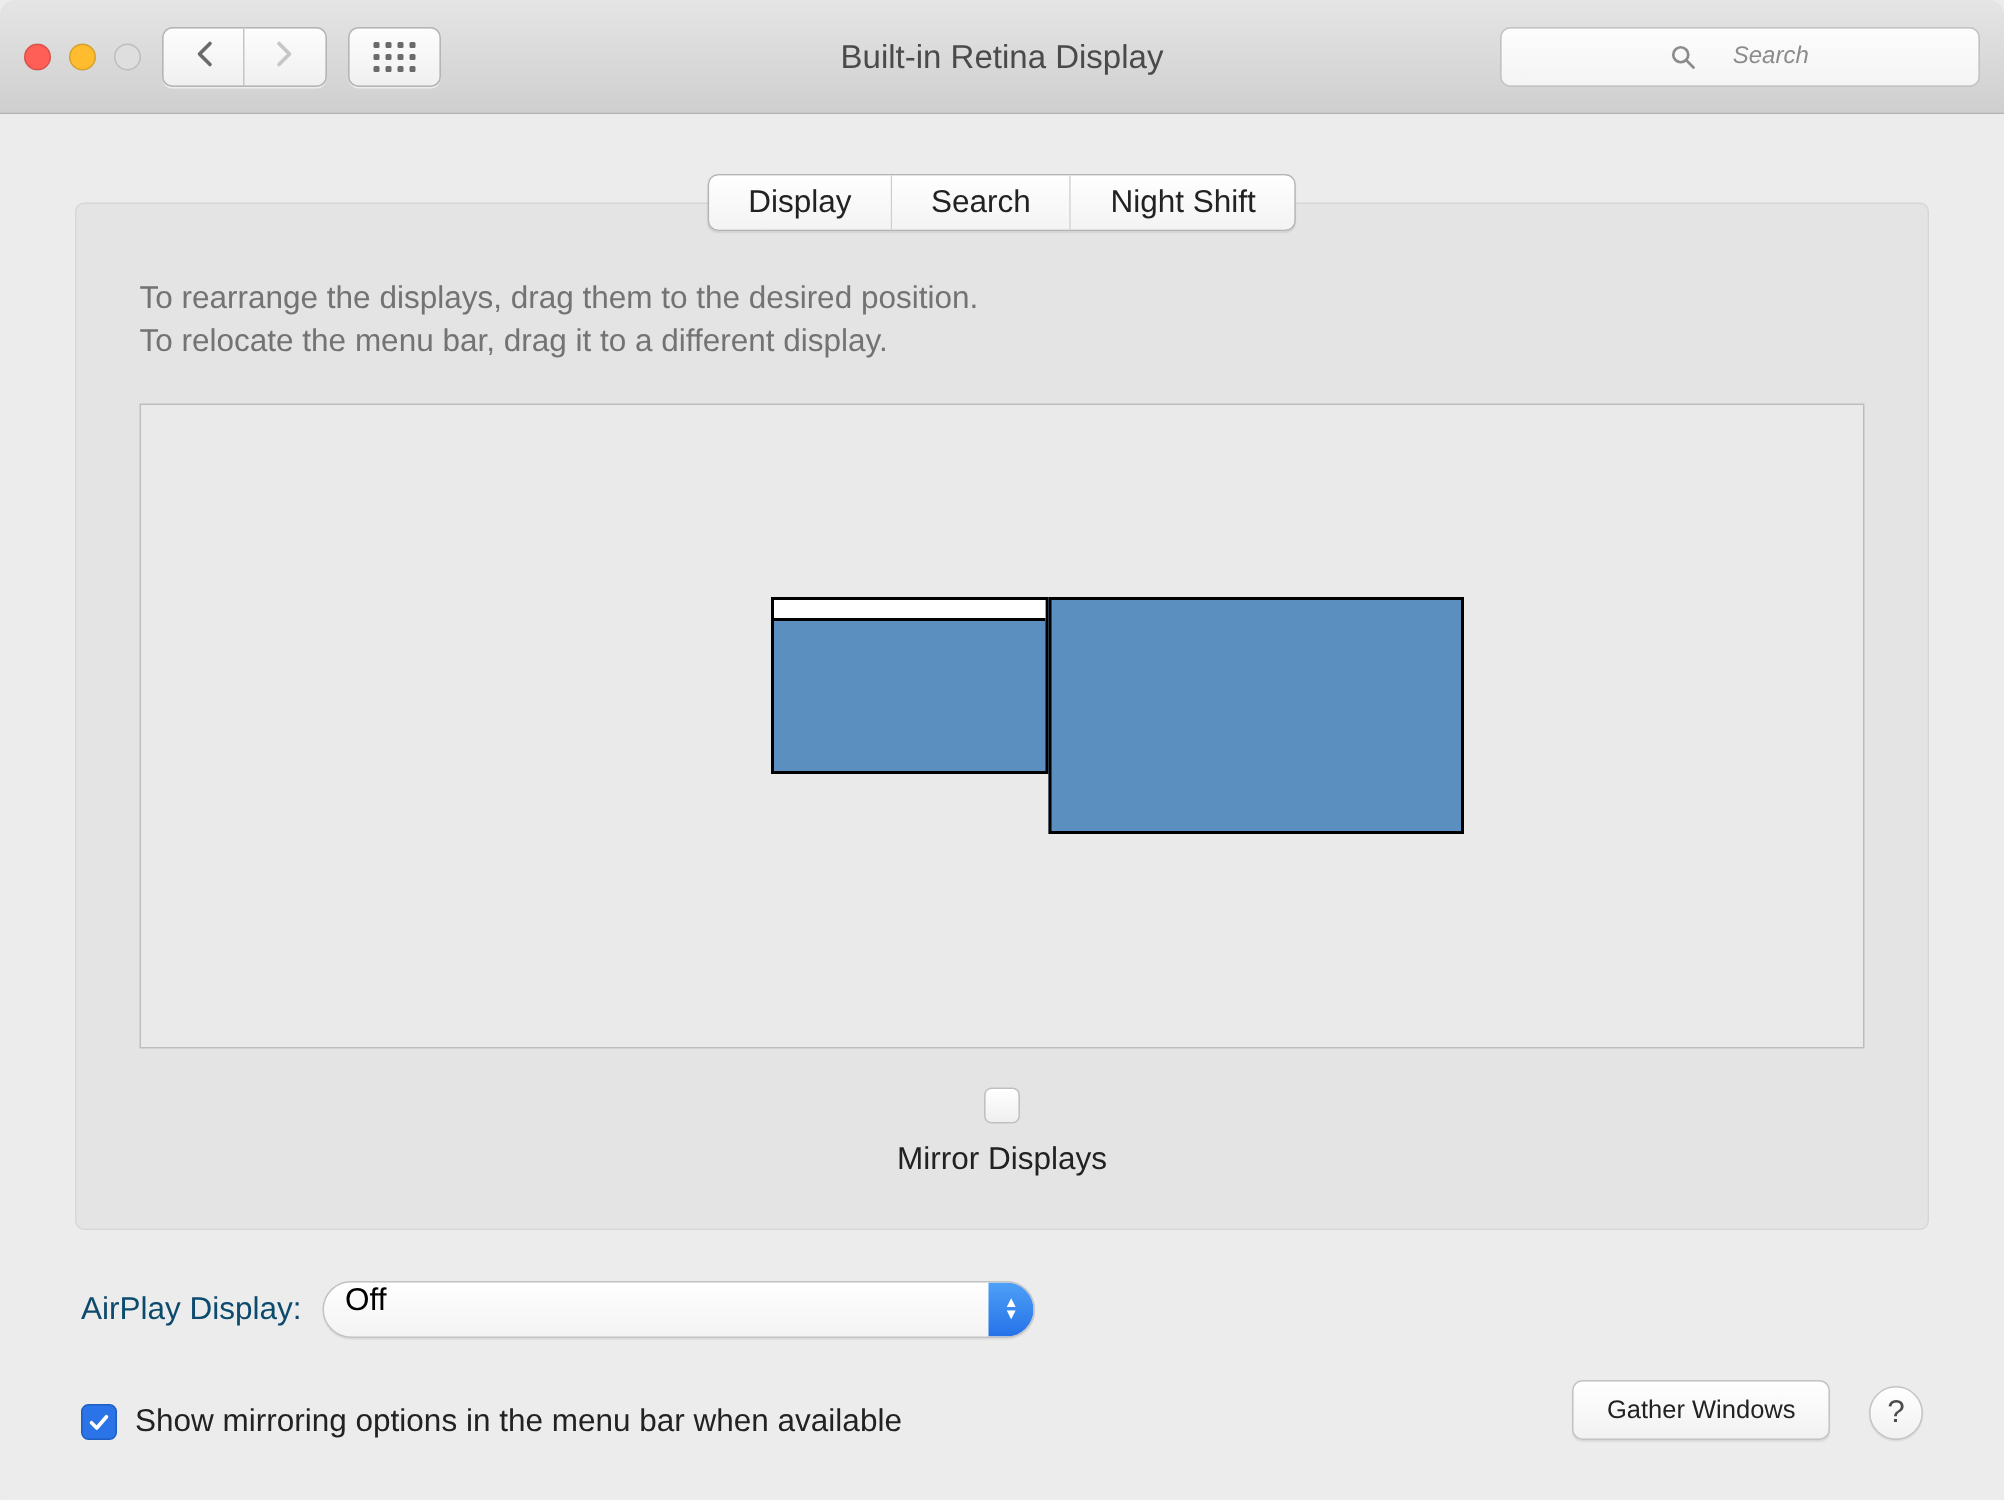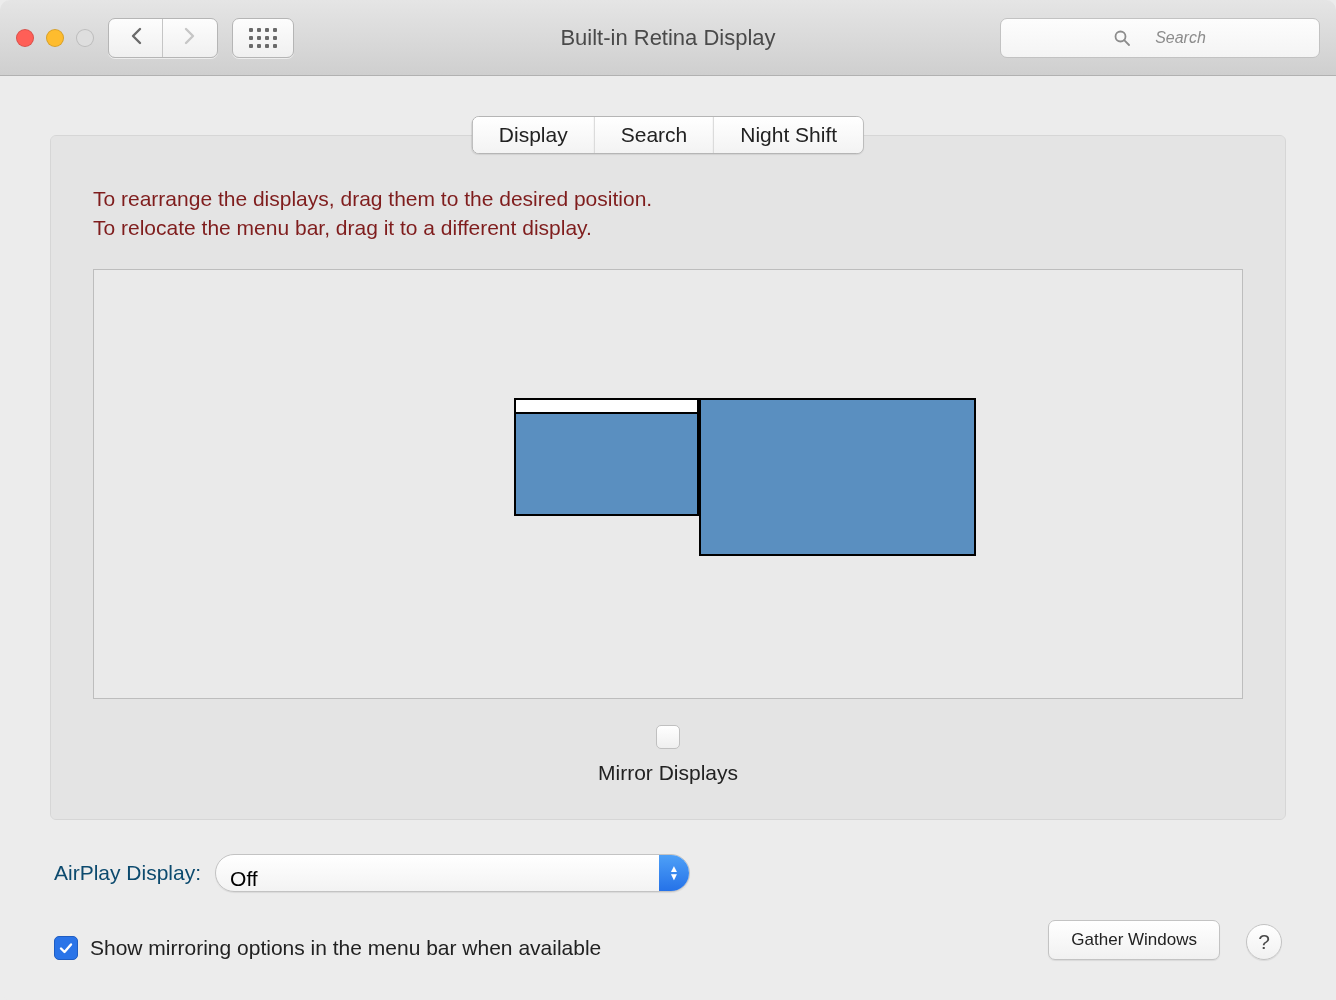--- a/index.html
+++ b/index.html
@@ -106,21 +106,21 @@
 
     .panel {
       margin-top: -19px;
       border: 1px solid #d6d6d6;
       border-radius: 6px;
       background: #e4e4e4;
       padding: 48px 42px 34px;
       background-clip: padding-box;
     }
 
-    .instructions { font-size: 21px; color: #7f1d1d; line-height: 1.4; }
+    .instructions { font-size: 21px; color: #737373; line-height: 1.4; }
 
     .arrange-area {
       margin-top: 26px;
       height: 430px;
       border: 1px solid #bdbdbd;
       background: #eaeaea;
       position: relative;
       overflow: hidden;
     }
     .display-box { position: absolute; background: #5a8fc0; border: 2px solid #000; }
@@ -141,21 +141,21 @@
     .chk svg { display: none; width: 16px; height: 16px; }
     .chk-label { font-size: 21px; color: #222; }
 
     .below {
       margin-top: 34px;
       padding: 0 4px;
     }
     .airplay-row { display: flex; align-items: center; gap: 14px; }
     .label-text { font-size: 21px; color: #0c4a6e; }
     .popup {
-      display: inline-flex; align-items: flex-end;
+      display: inline-flex; align-items: flex-start;
       height: 38px; border-radius: 19px; overflow: hidden;
       border: 1px solid #c3c3c3; background: linear-gradient(to bottom,#ffffff,#f3f3f3);
       box-shadow: 0 1px 1px rgba(0,0,0,0.08);
       min-width: 475px;
     }
     .popup .popup-text { padding: 0 14px; font-size: 21px; flex: 1; }
     .popup .popup-arrows {
       width: 30px; height: 100%;
       background: linear-gradient(to bottom,#4ea0f7,#2572e8);
       display: flex; flex-direction: column; align-items: center; justify-content: center;

